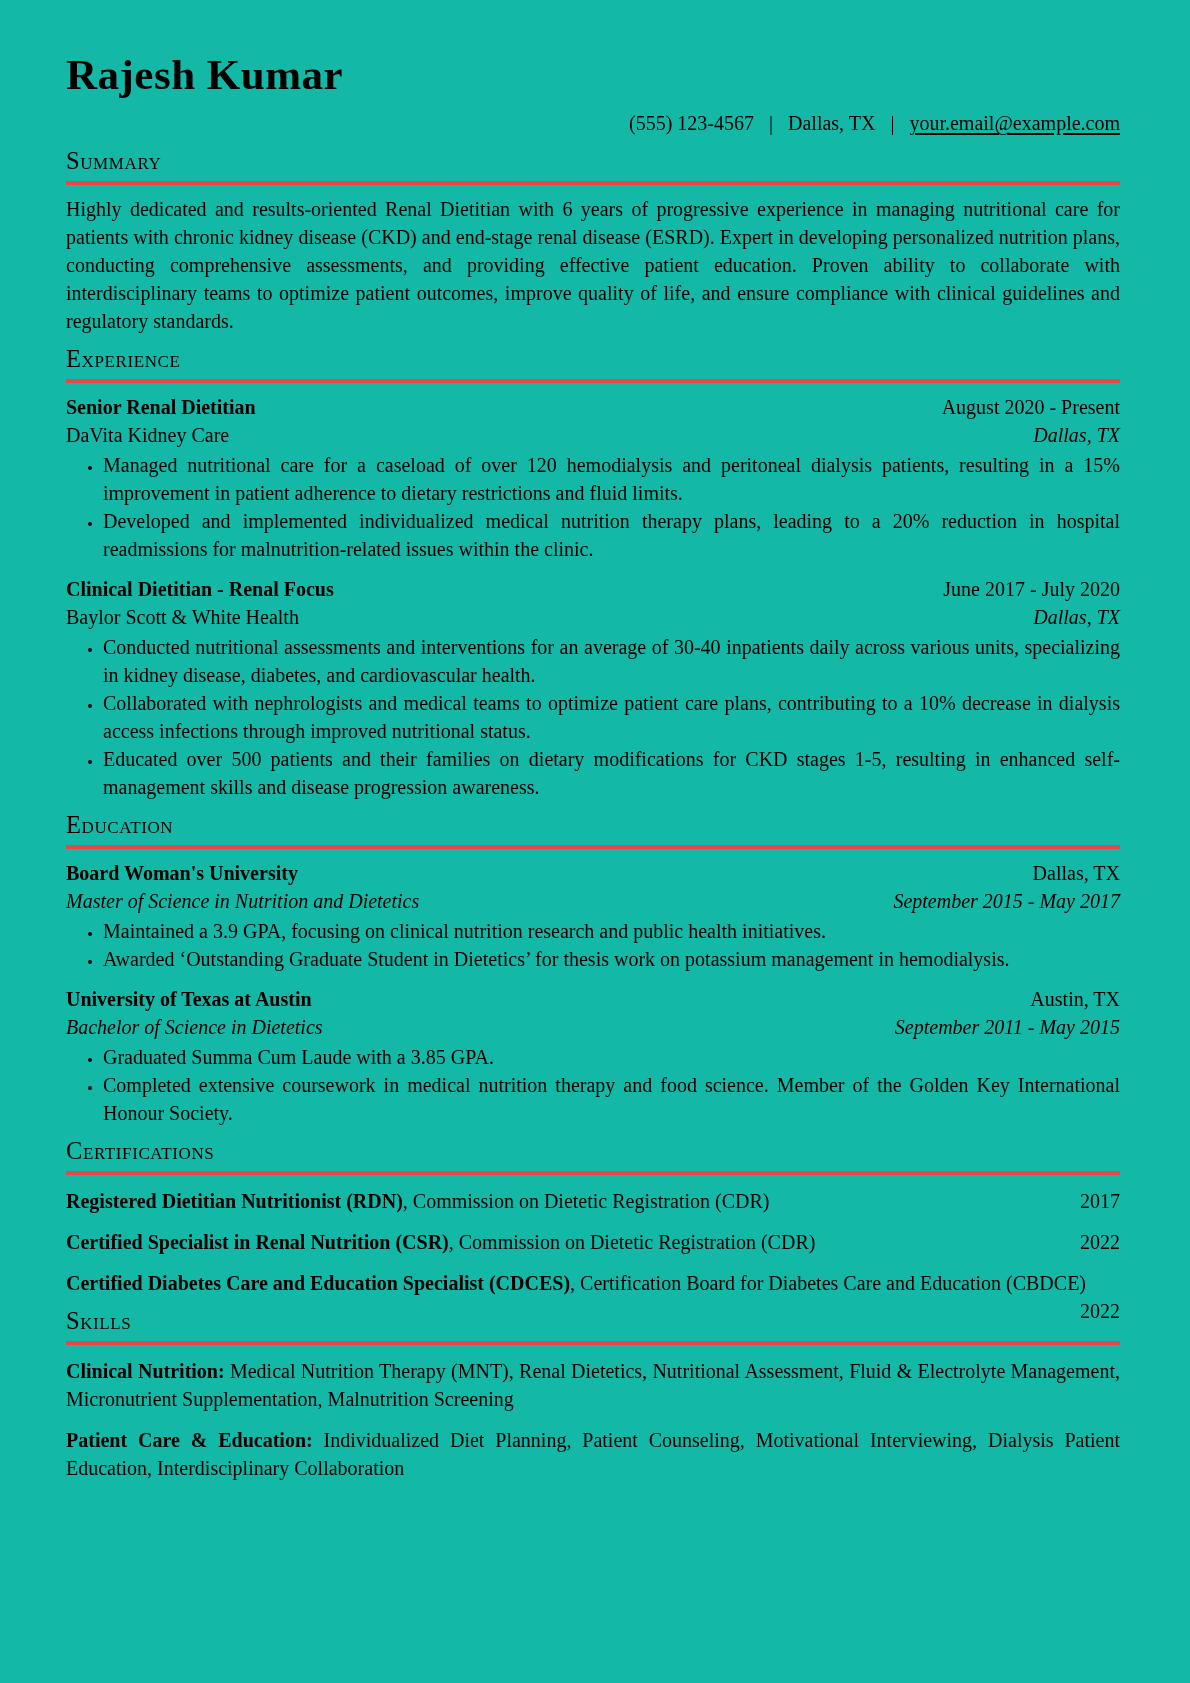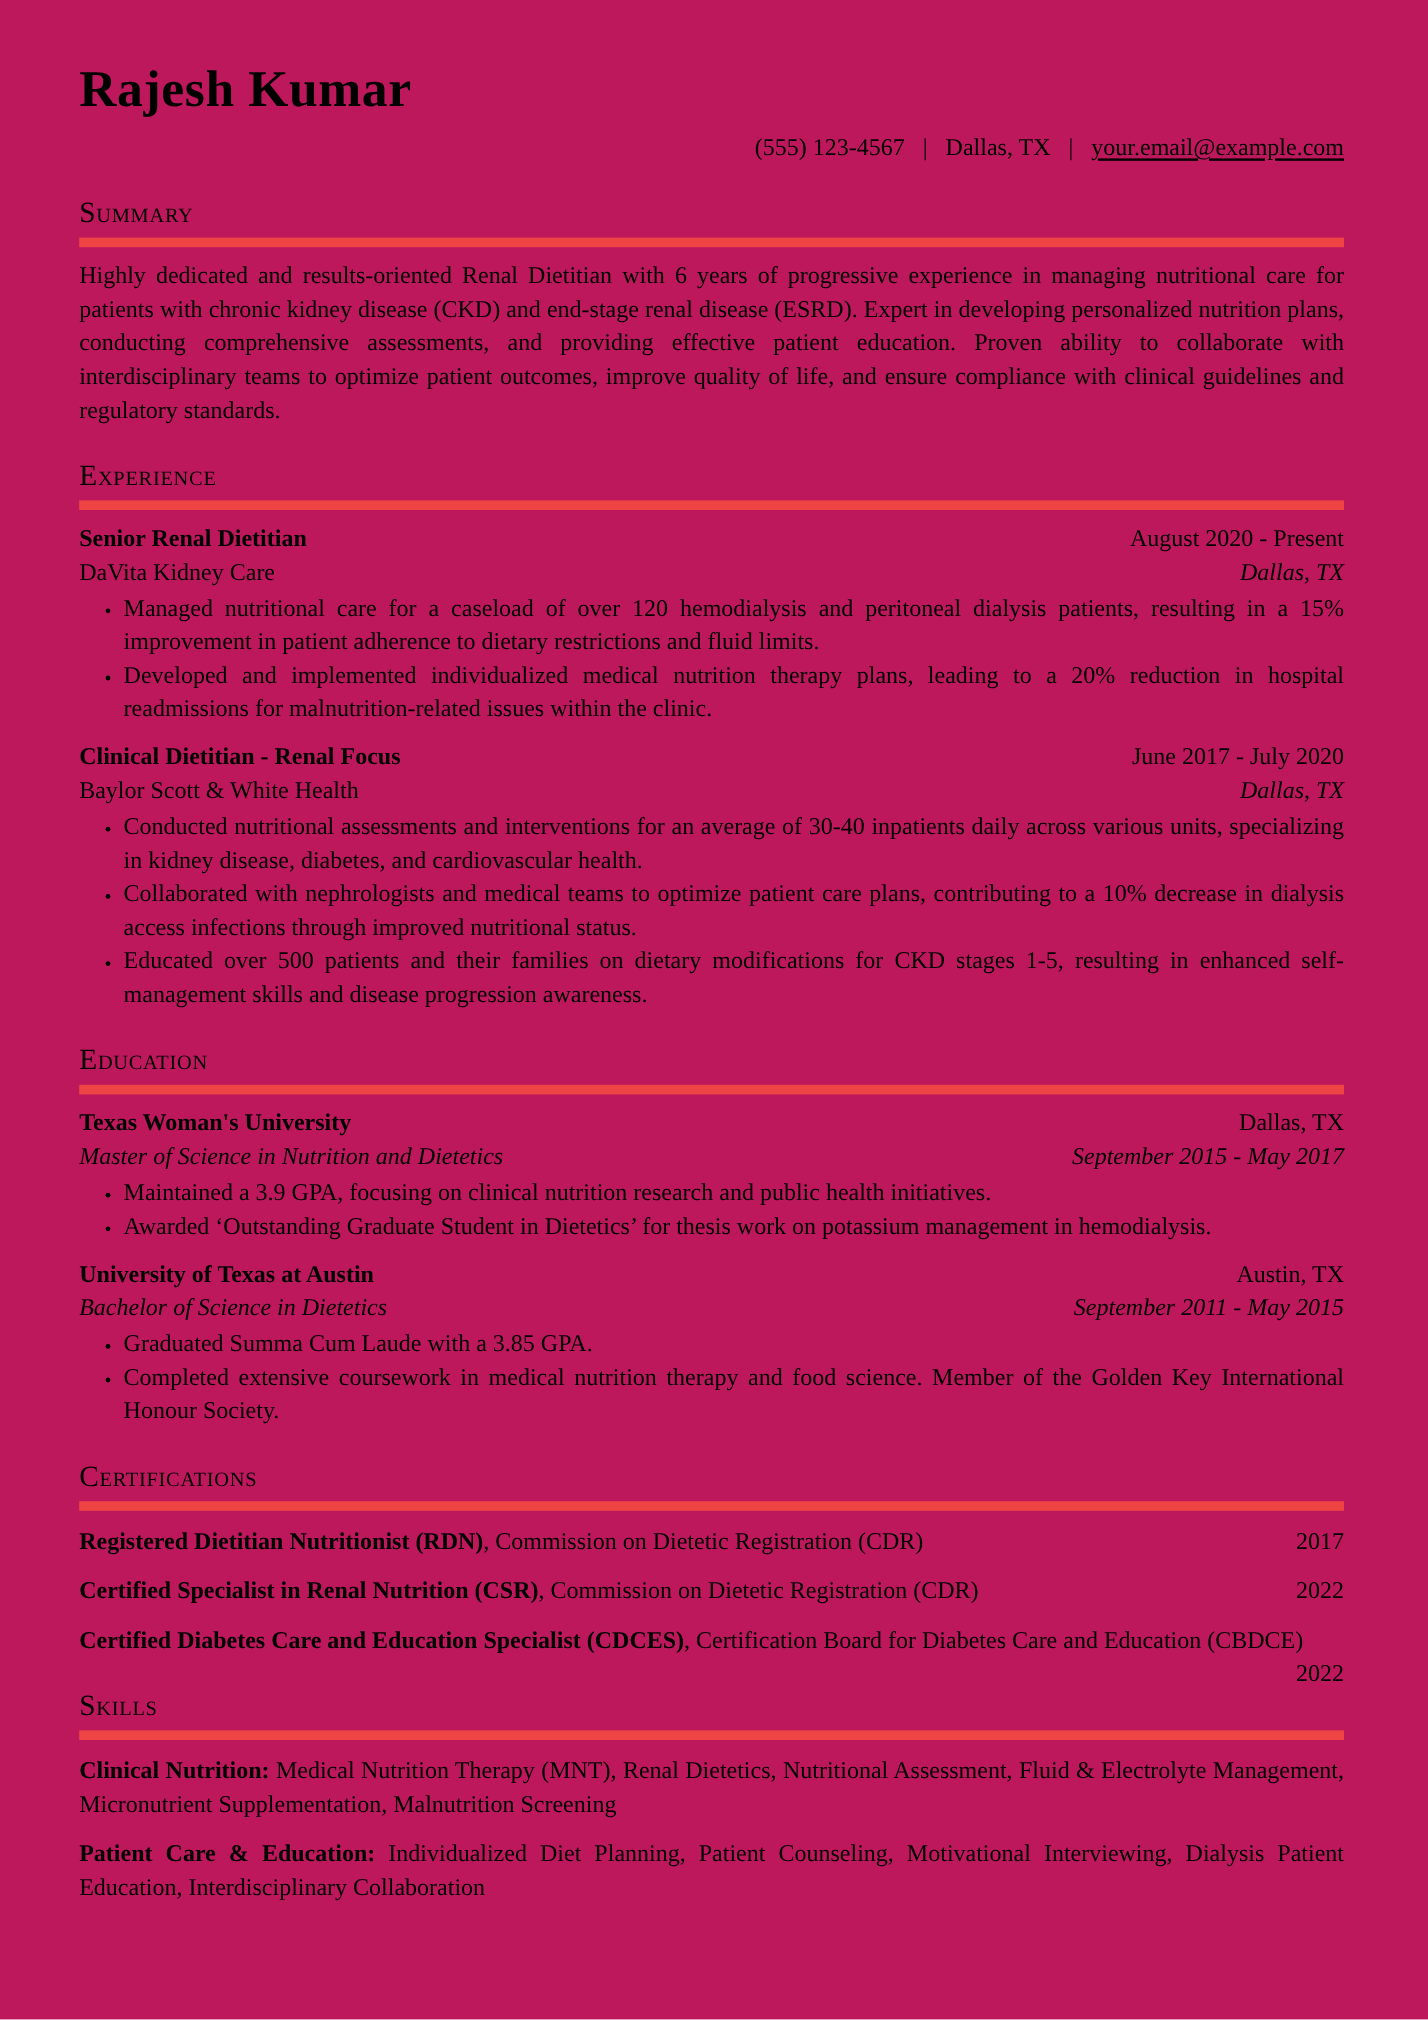--- a/index.html
+++ b/index.html
@@ -1,20 +1,20 @@
 <!DOCTYPE html>
 <html lang="en"><head>
 <meta charset="utf-8">
 <style>
   * { margin: 0; padding: 0; box-sizing: border-box; }
   html, body { background: #ffffff; }
   .page {
     width: 1190px;
     height: 1683px;
-    background: #be185d;
+    background: #14b8a6;
     color: #000000;
     font-family: "Liberation Serif", "DejaVu Serif", serif;
     font-size: 20px;
     line-height: 28px;
     padding: 50px 70px 24px 66px;
     overflow: hidden;
   }
 
   
   .name {
@@ -38,23 +38,23 @@
     text-underline-offset: 3px;
   }
 
   
   .section-title {
     font-size: 24.5px;
     line-height: 27px;
     font-weight: normal;
     font-variant: small-caps;
     letter-spacing: 0.6px;
-    margin-top: 27px;
+    margin-top: 10px;
     padding-bottom: 7px;
-    border-bottom: 8px solid #ef4444;
+    border-bottom: 4px solid #ef4444;
   }
   .section-body { margin-top: 10px; }
 
   p.flow { text-align: justify; hyphens: auto; }
 
   
   .entry { margin-top: 12px; }
   .entry:first-child { margin-top: 10px; }
   .erow {
     display: flex;
@@ -150,21 +150,21 @@
 
     </div>
   </section>
 
   <section>
     <h2 class="section-title">Education</h2>
     <div class="section-body">
 
       <div class="entry">
         <div class="erow">
-          <span class="b">Texas Woman's University</span>
+          <span class="b">Board Woman's University</span>
           <span>Dallas, TX</span>
         </div>
         <div class="erow">
           <span class="i">Master of Science in Nutrition and Dietetics</span>
           <span class="i">September 2015 - May 2017</span>
         </div>
         <ul class="bullets">
           <li>Maintained a 3.9 GPA, focusing on clinical nutrition research and public health initiatives.</li>
           <li>Awarded ‘Outstanding Graduate Student in Dietetics’ for thesis work on potassium management in hemodialysis.</li>
         </ul>

